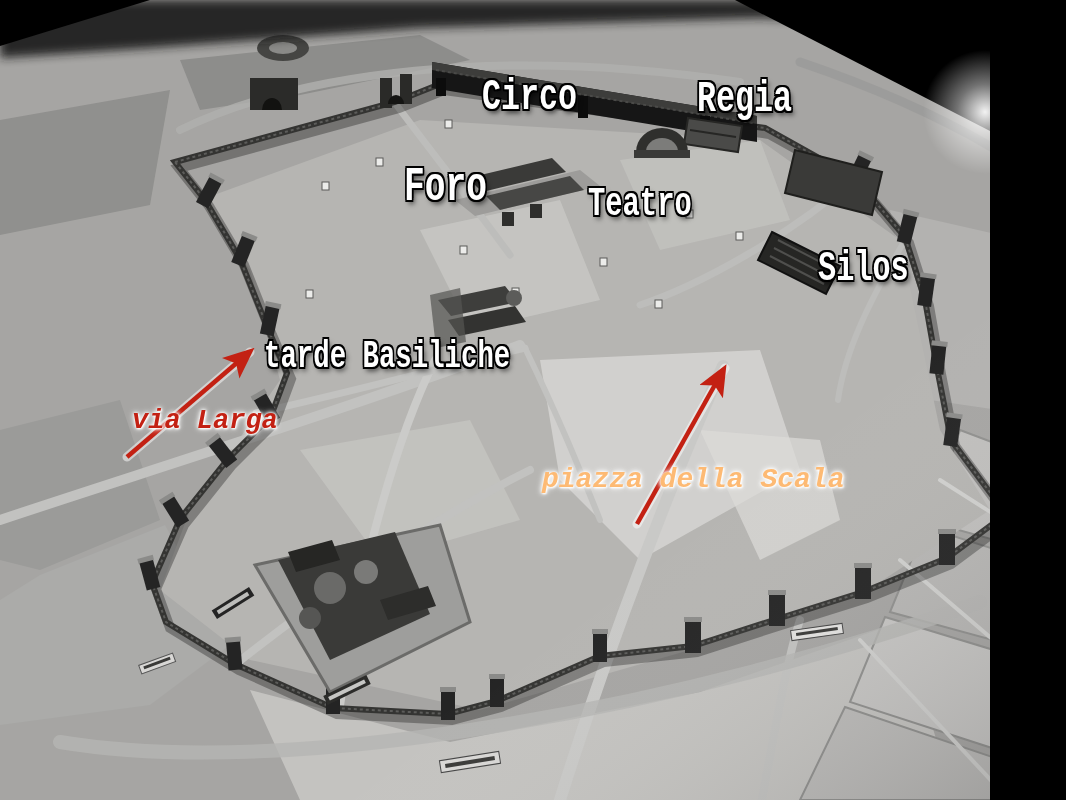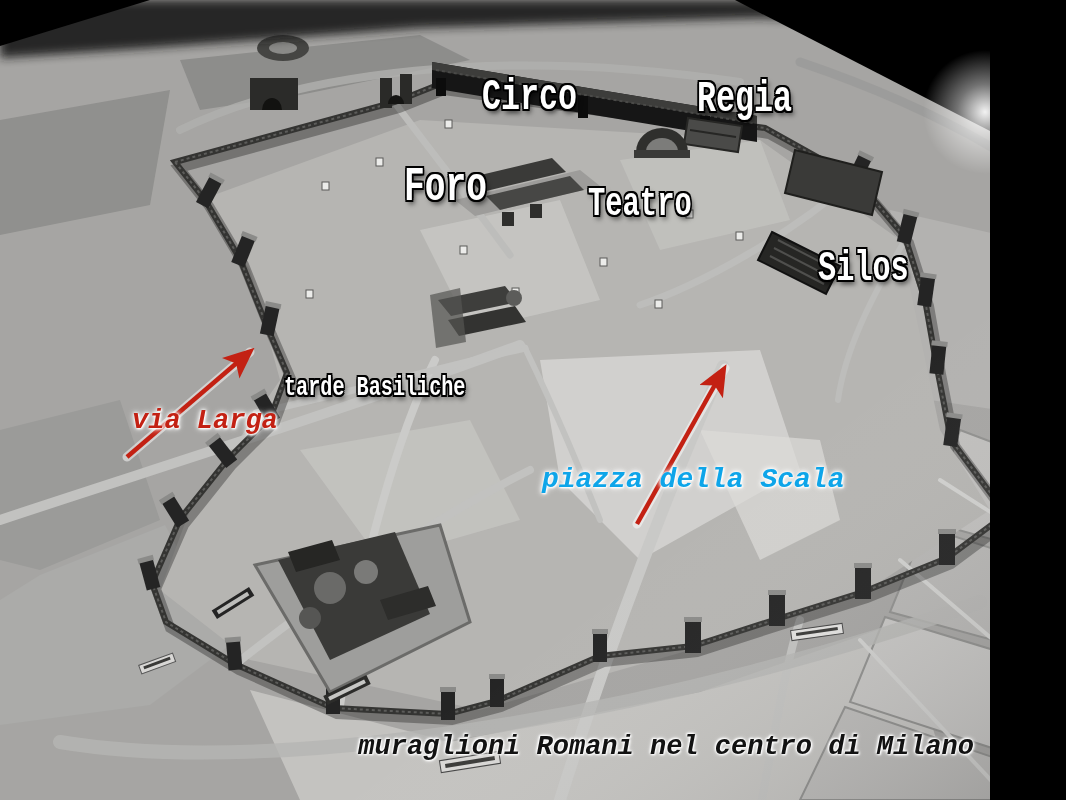--- a/index.html
+++ b/index.html
@@ -313,22 +313,21 @@
     <line x1="637" y1="524" x2="725" y2="368" stroke="#ffffff" stroke-width="9" opacity=".5" stroke-linecap="round"></line>
     <line x1="637" y1="524" x2="721" y2="374" stroke="#c32113" stroke-width="4.5" marker-end="url(#arrowhead)"></line>
   </g>
 </svg>
 
 <div class="overlay" style="left:482px;top:72px;font-size:44px;"><span class="mon">Circo</span></div>
 <div class="overlay" style="left:697px;top:74px;font-size:44px;text-align:right;"><span class="mon">Regia</span></div>
 <div class="overlay" style="left:404px;top:160px;font-size:48px;"><span class="mon">Foro</span></div>
 <div class="overlay" style="left:588px;top:162px;font-size:40px;margin-top:20px;"><span class="mon">Teatro</span></div>
 <div class="overlay" style="left:818px;top:245px;font-size:42px;text-align:center;"><span class="mon">Silos</span></div>
-<div class="overlay" style="left:284px;top:335px;font-size:28px;margin-top:37px;"><span class="mon">tarde Basiliche</span></div>
+<div class="overlay" style="left:264px;top:335px;font-size:38px;"><span class="mon">tarde Basiliche</span></div>
 
 <div class="overlay red" style="left:96px;top:406px;font-size:27px;color:#c32113;padding-left:36px;">via Larga</div>
-<div class="overlay red" style="left:542px;top:464px;font-size:28px;color:#0ea5e9;">piazza della Scala</div>
+<div class="overlay red" style="left:542px;top:464px;font-size:28px;color:#fdba74;">piazza della Scala</div>
 
 <div class="overlay cap" style="right:16px;top:732px;">
-  <div class="l1">muraglioni Romani nel centro di Milano</div>
 </div>
 
 </div>
 
 </body></html>

